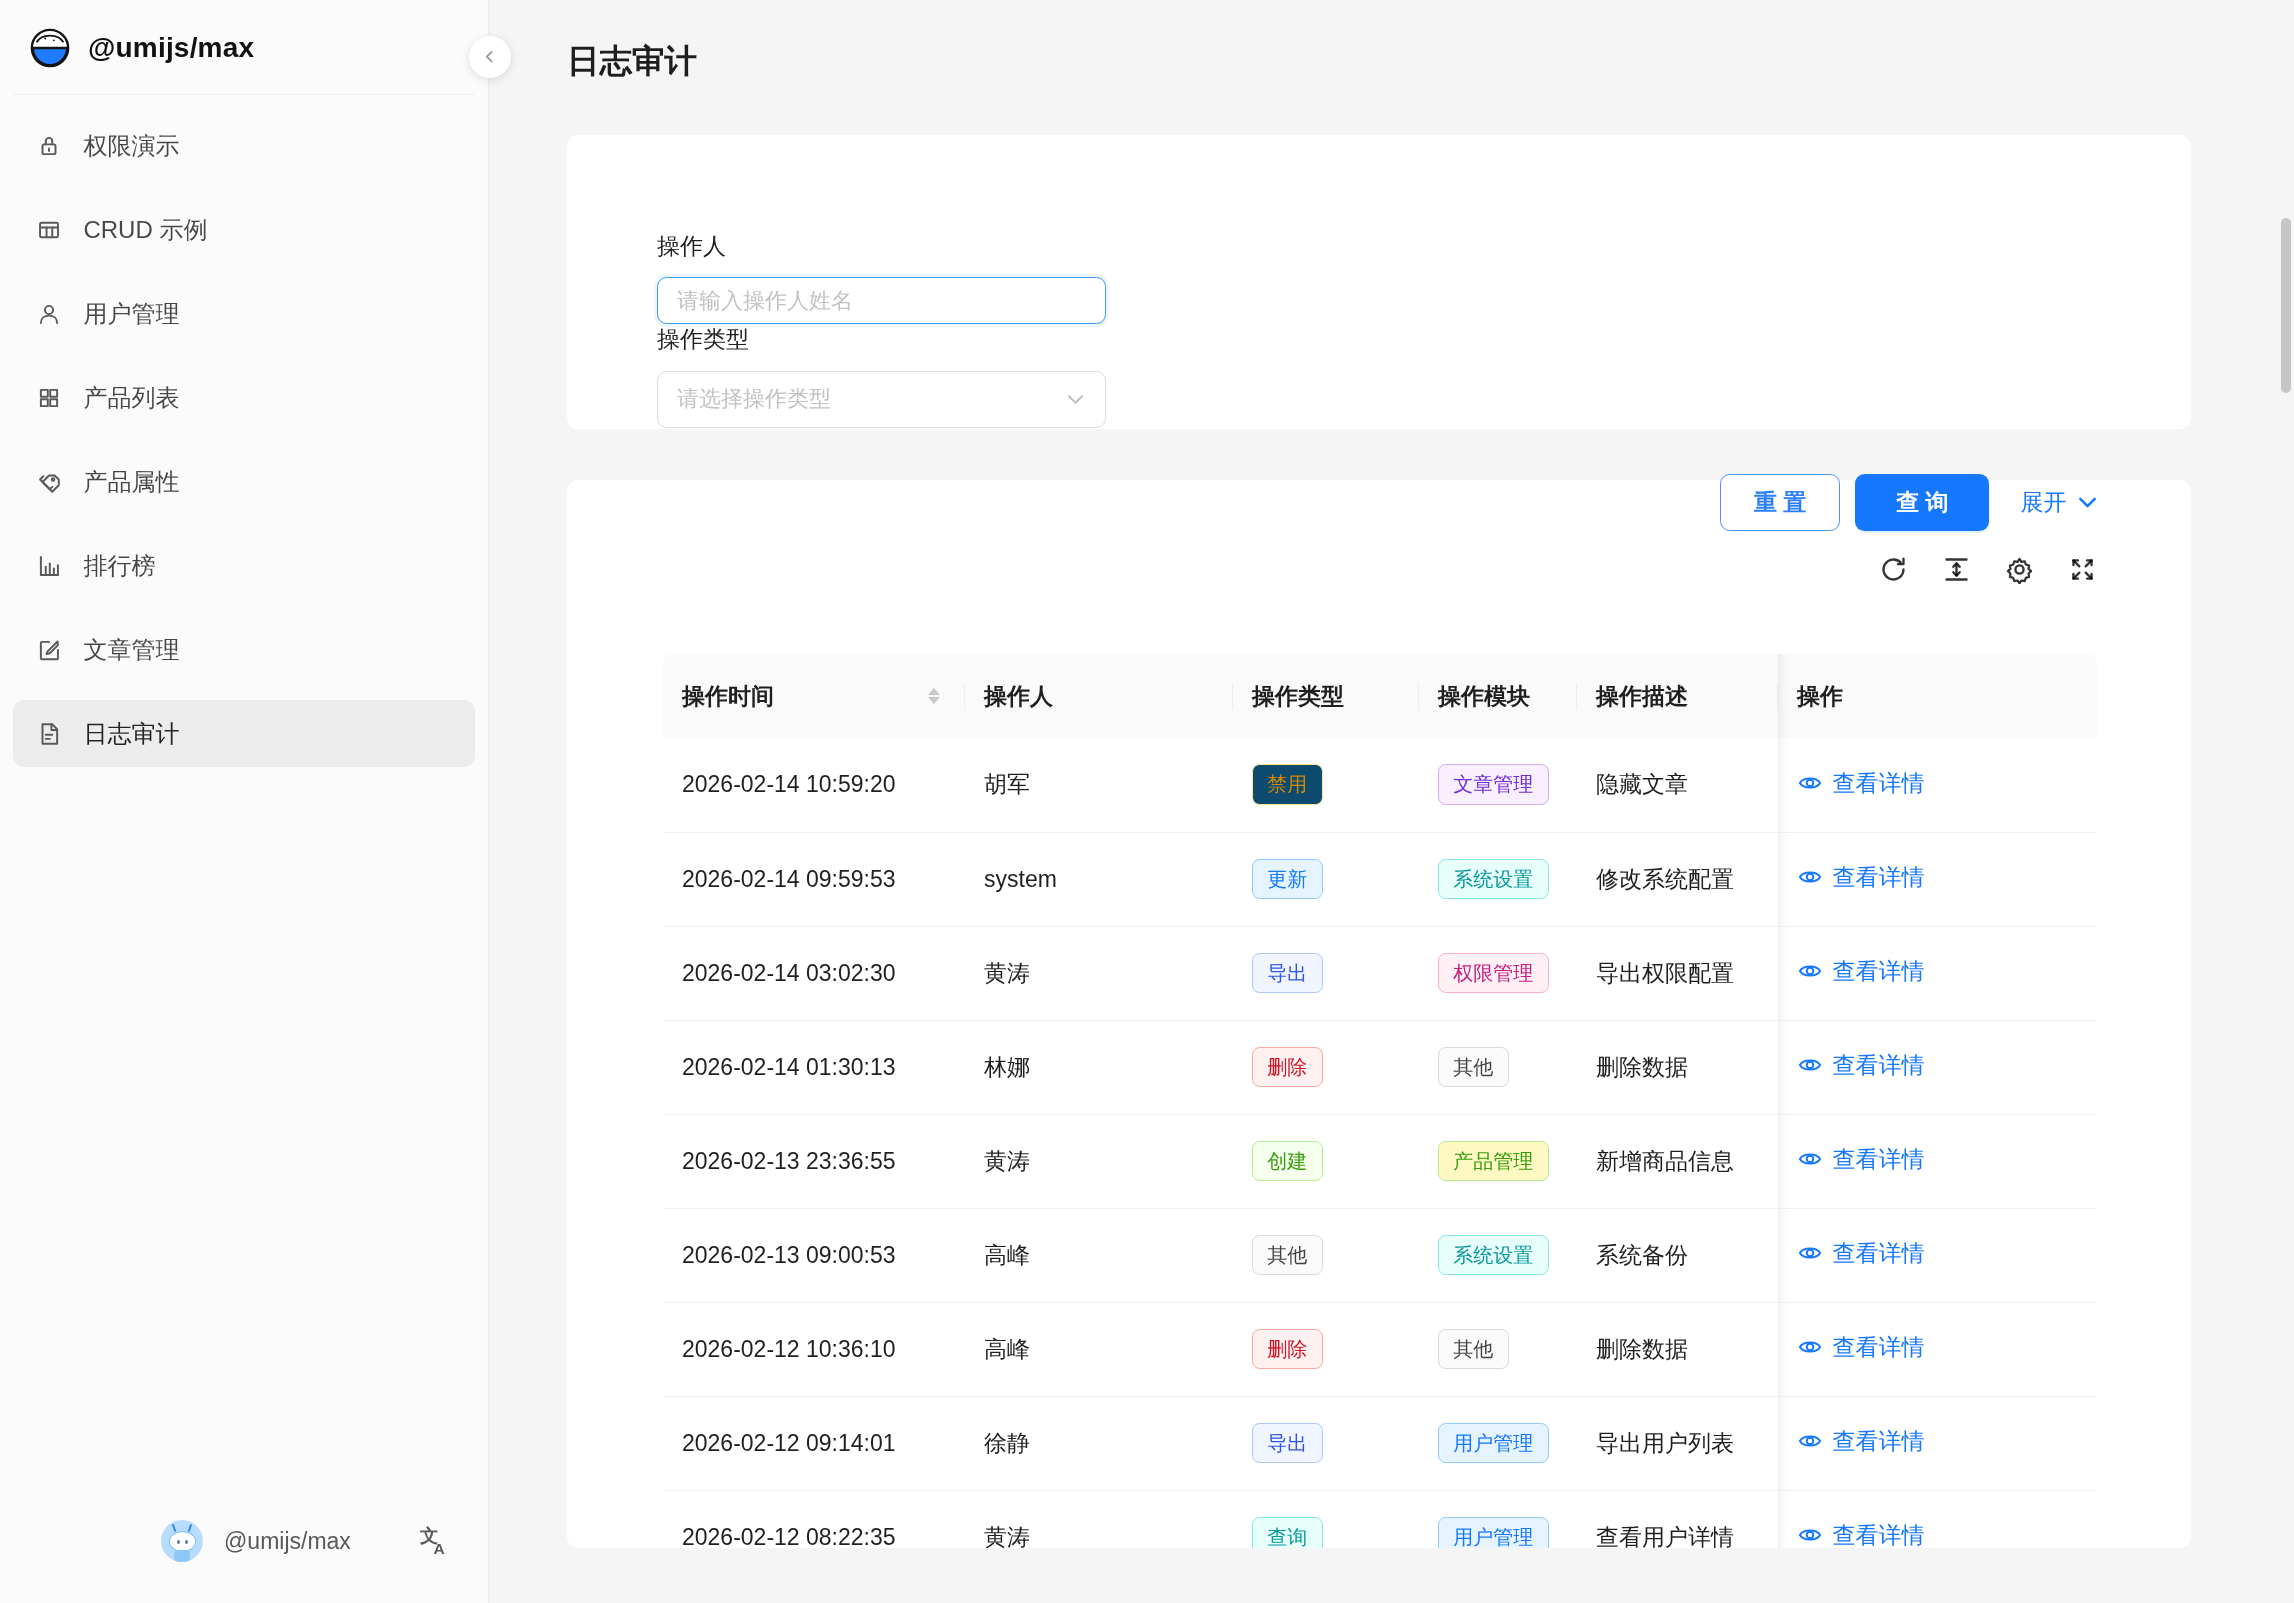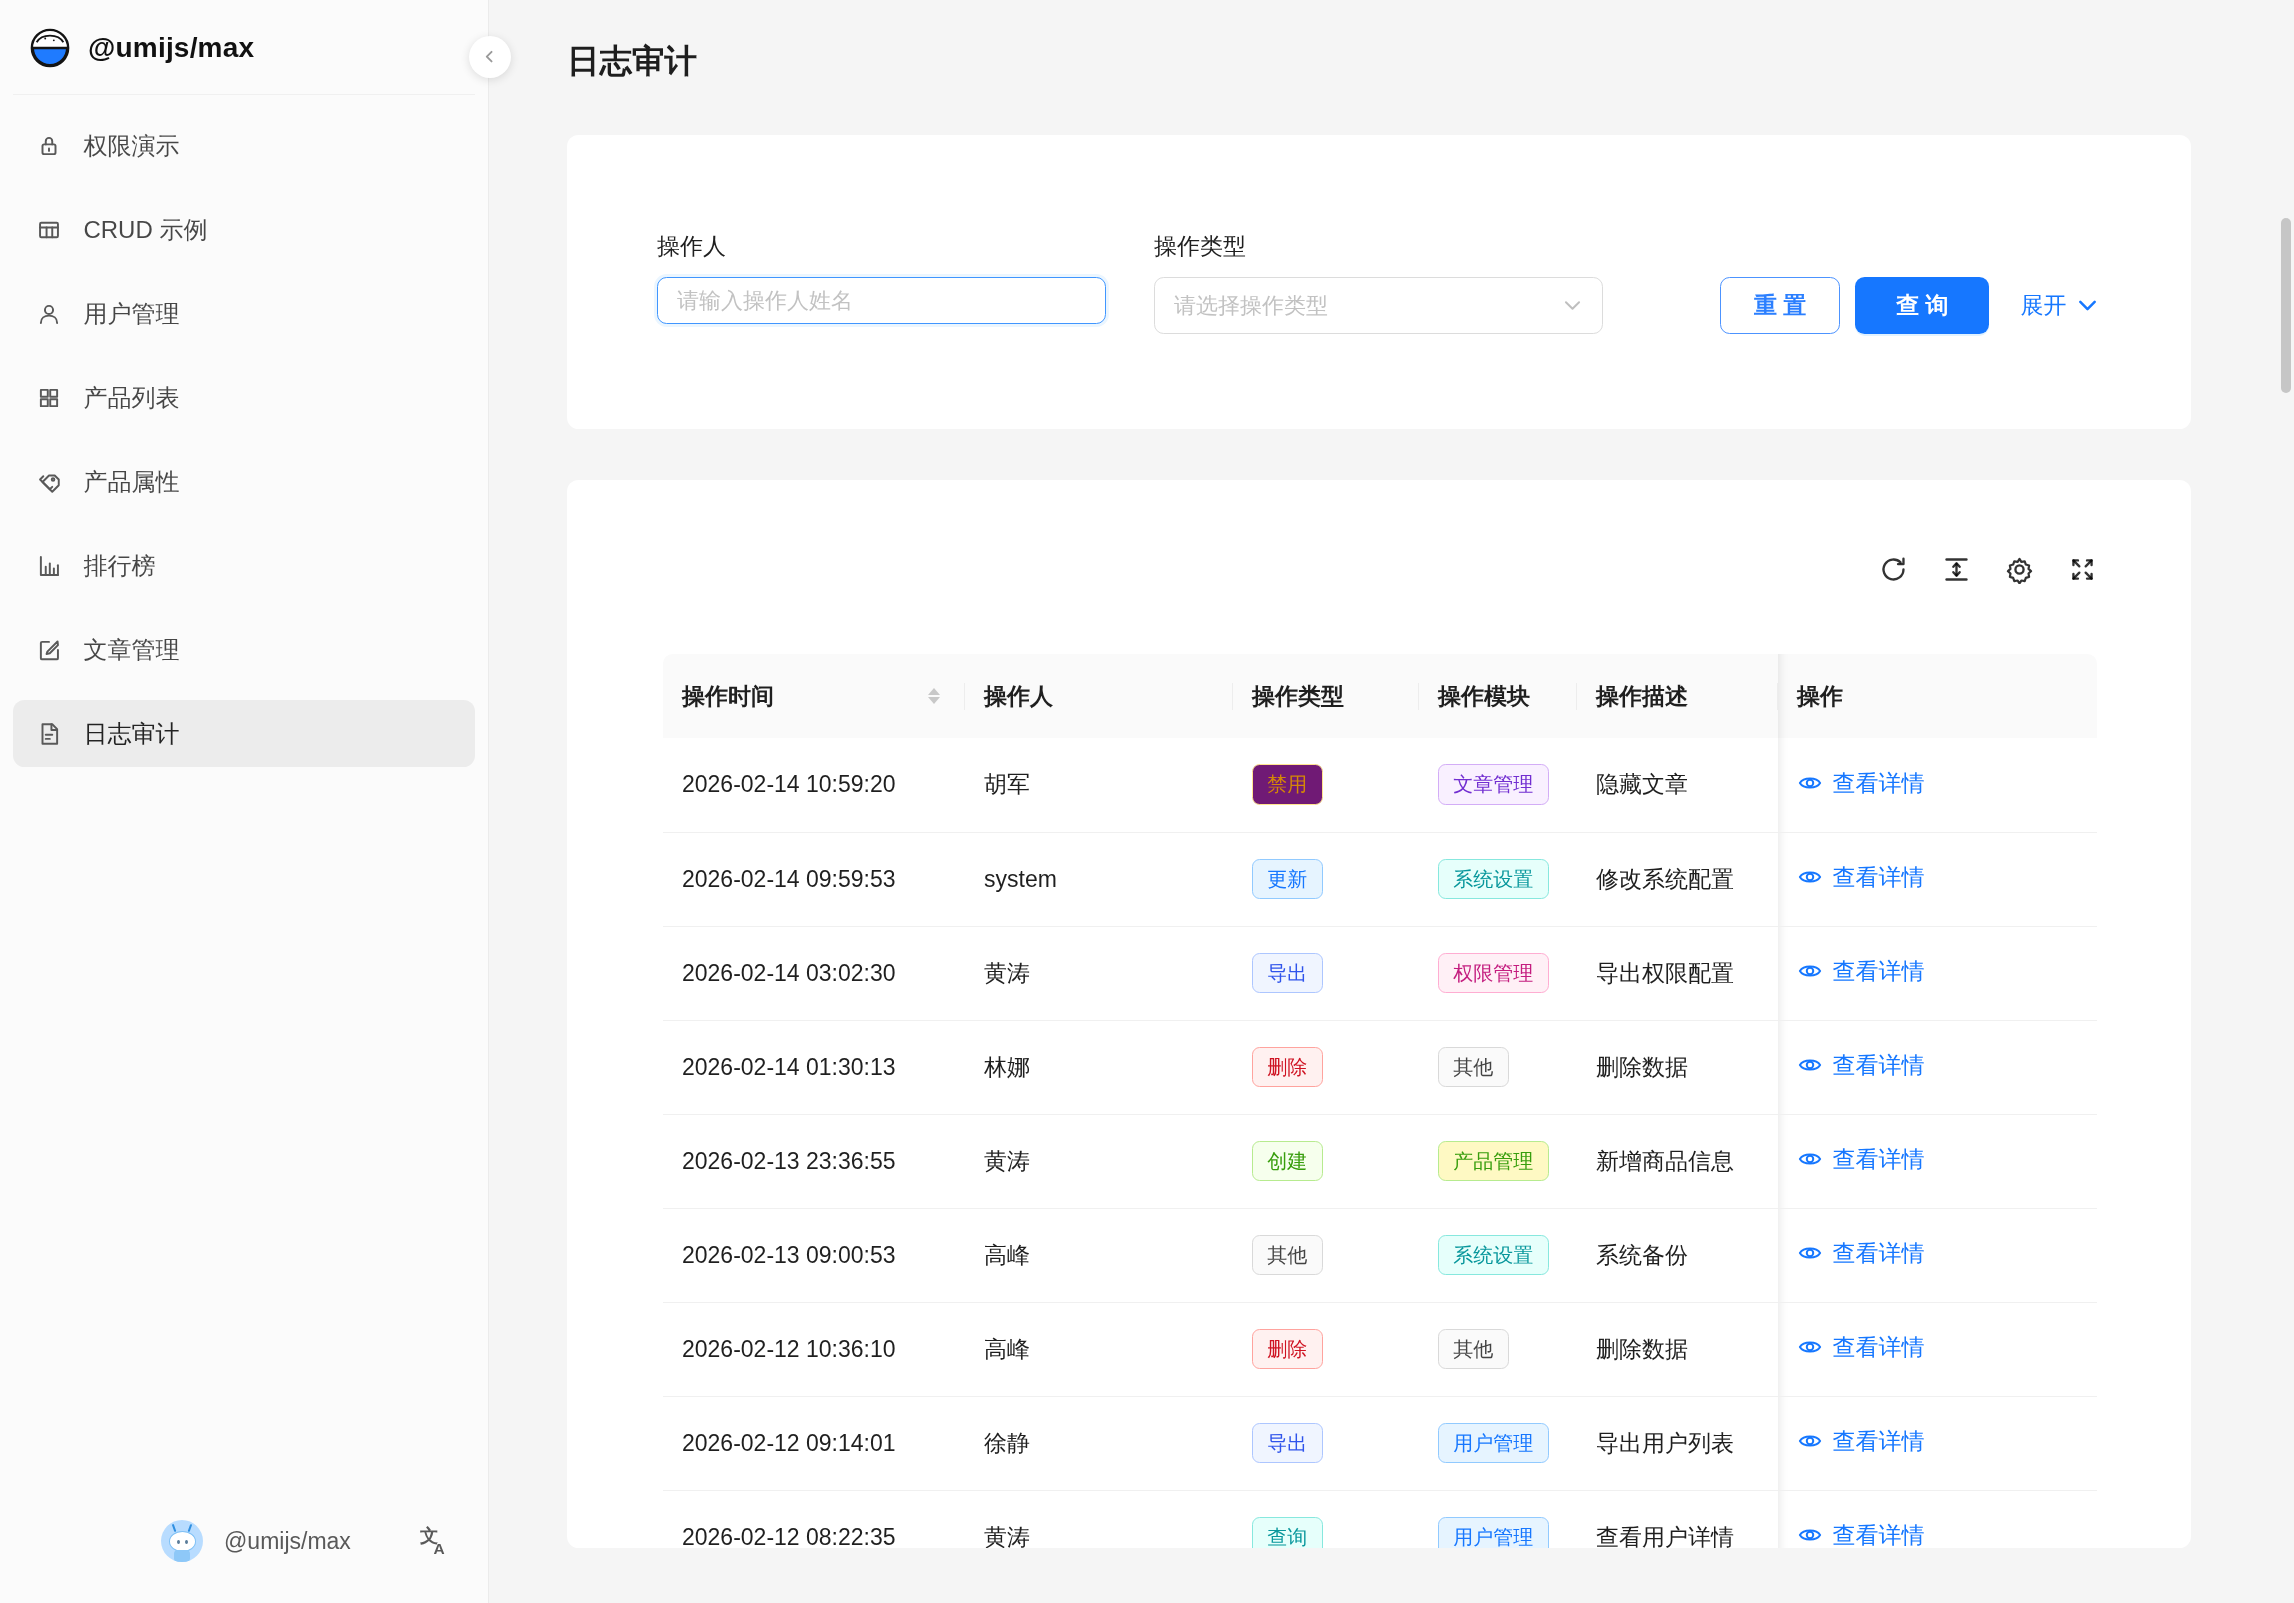--- a/index.html
+++ b/index.html
@@ -44,21 +44,21 @@
   
   .collapse-btn {
     position:absolute; left:469px; top:36px; width:42px; height:42px; border-radius:50%;
     background:#fff; box-shadow:0 1.9px 9.6px rgba(0,0,0,0.12); z-index:5;
     display:flex; align-items:center; justify-content:center; color:#9a9a9a; cursor:pointer;
   }
   .collapse-btn svg { width:15.3px; height:15.3px; }
   
   .main { position:absolute; left:489px; top:0; width:1805px; height:1604px; padding:40px 103px 0 78px; }
   .page-title { font-size:32.5px; font-weight:700; color:rgba(0,0,0,0.88); margin-bottom:51px; }
-  .card { background:#fff; border-radius:11.5px; }
+  .card { background:#fff; border-radius:11.5px;flex-direction:column; }
   
   .filter-card { height:294px; padding:96px 92px 0 90px; display:flex; align-items:flex-start; }
   .field { display:flex; flex-direction:column; margin-right:48px; }
   .field-label { font-size:23px; color:rgba(0,0,0,0.88); margin-bottom:15.3px; }
   .text-input {
     width:449px; height:47px; border:1.9px solid #4096ff; border-radius:9.6px;
     padding:0 19px; font-size:22px; font-family:inherit; color:rgba(0,0,0,0.88);
     outline:none; box-shadow:0 0 0 2.9px rgba(5,145,255,0.08); background:#fff;
   }
   .text-input::placeholder { color:#c2c2c2; }
@@ -334,21 +334,21 @@
           <th class="sep">操作类型</th>
           <th class="sep">操作模块</th>
           <th class="sep">操作描述</th>
           <th class="action-col">操作</th>
         </tr>
       </thead>
       <tbody>
           <tr>
             <td>2026-02-14 10:59:20</td>
             <td>胡军</td>
-            <td><span class="tag" style="background: #701a75; border-color: rgb(255, 229, 143); color: rgb(212, 136, 6);">禁用</span></td>
+            <td><span class="tag" style="background: #0c4a6e; border-color: rgb(255, 229, 143); color: rgb(212, 136, 6);">禁用</span></td>
             <td><span class="tag" style="background: rgb(249, 240, 255); border-color: rgb(211, 173, 247); color: rgb(114, 46, 209);">文章管理</span></td>
             <td>隐藏文章</td>
             <td class="action-col"><a class="view-link">
                 <span class="eye"><svg viewBox="0 0 32 32" fill="none" stroke="currentColor" stroke-width="2.4" stroke-linecap="round" stroke-linejoin="round">
                     <path d="M3.5 16 C8 8.5 24 8.5 28.5 16 C24 23.5 8 23.5 3.5 16 Z"></path>
                     <circle cx="16" cy="16" r="4"></circle>
                   </svg></span>
                 <span>查看详情</span>
               </a></td>
           </tr>

